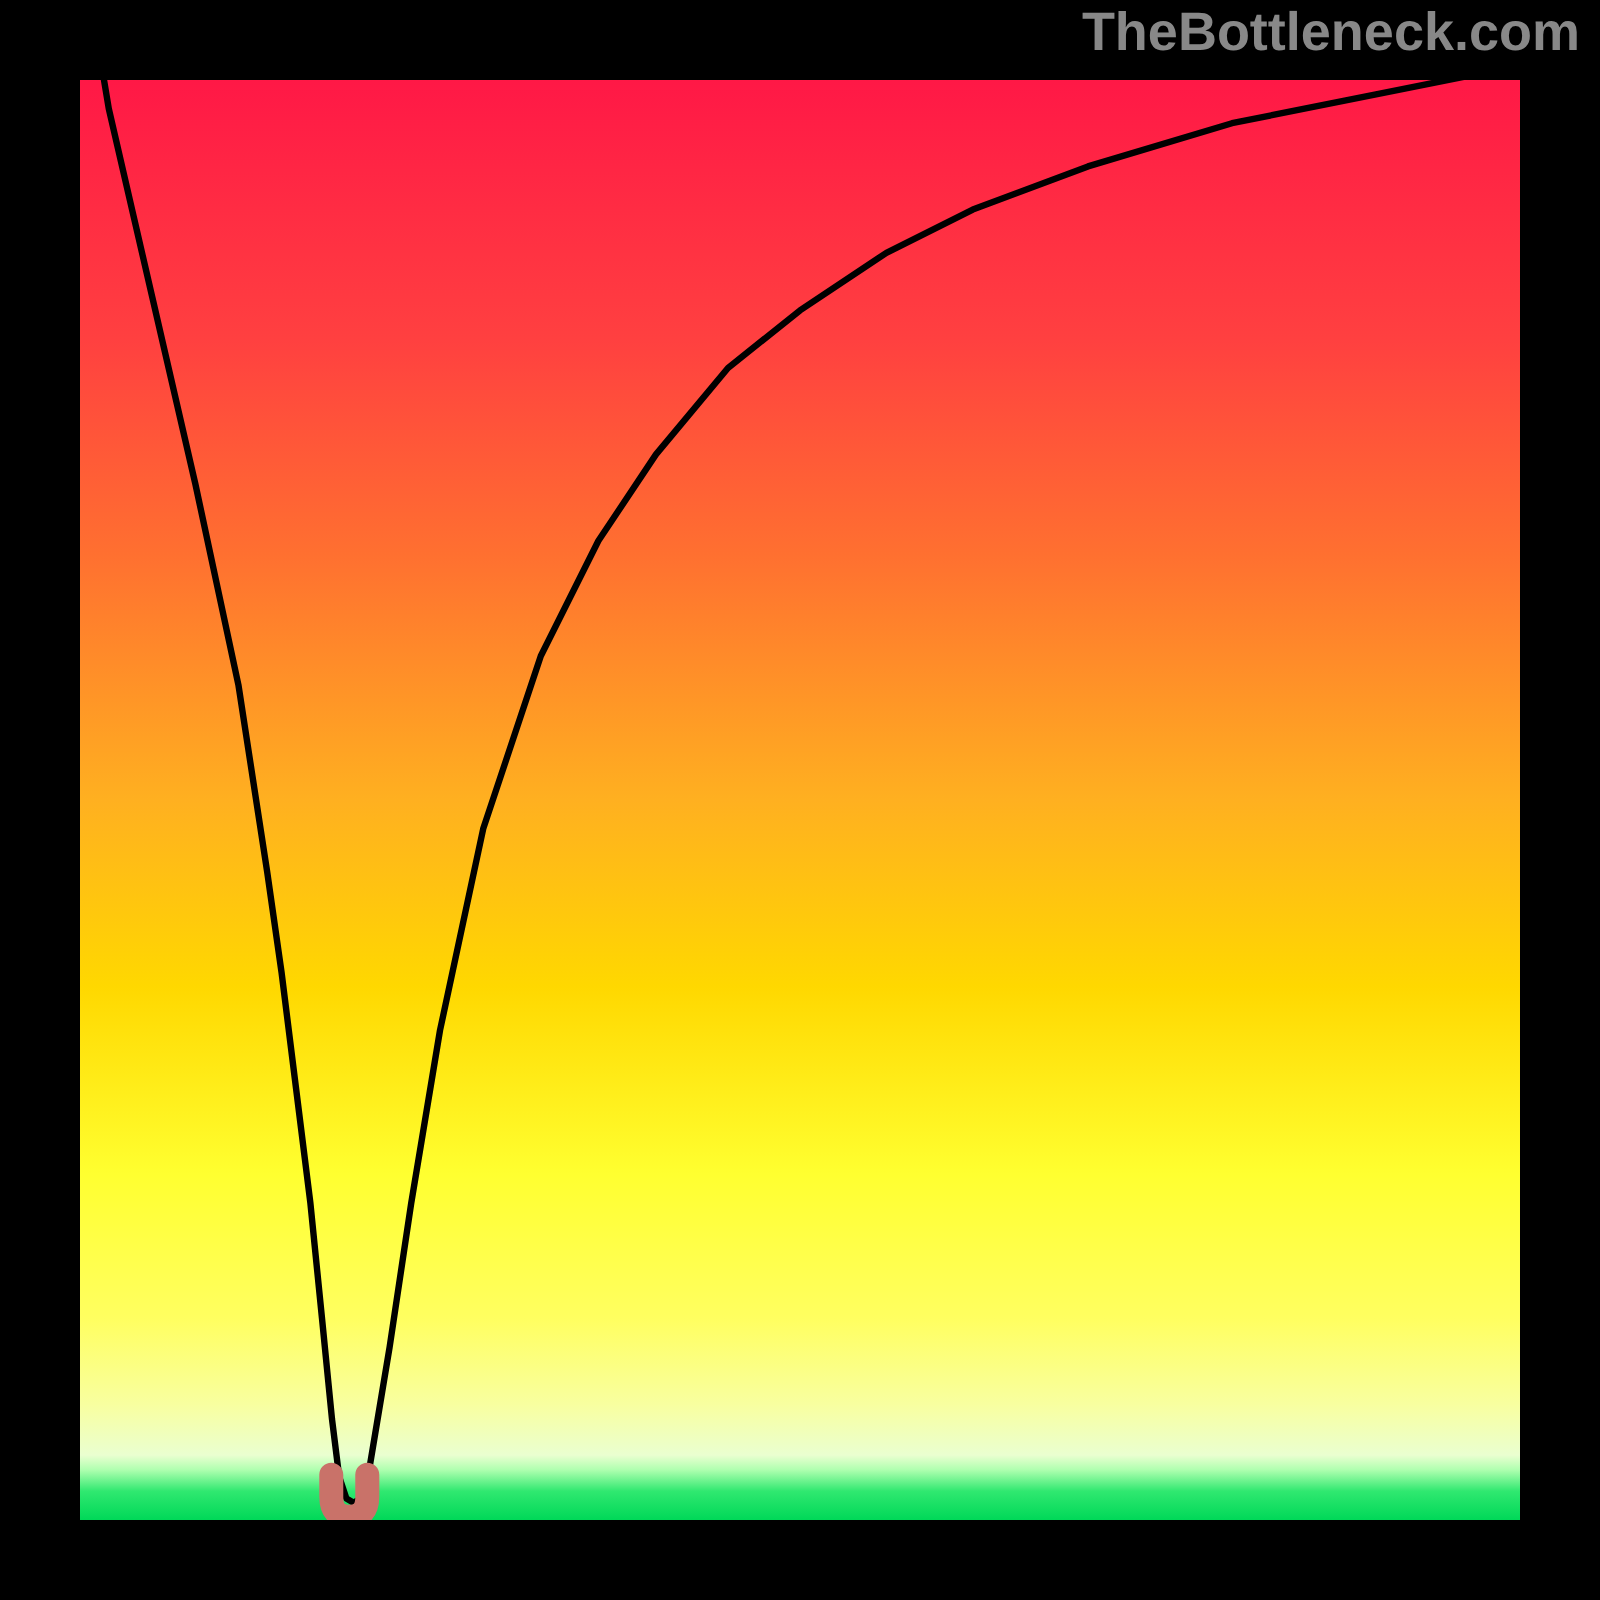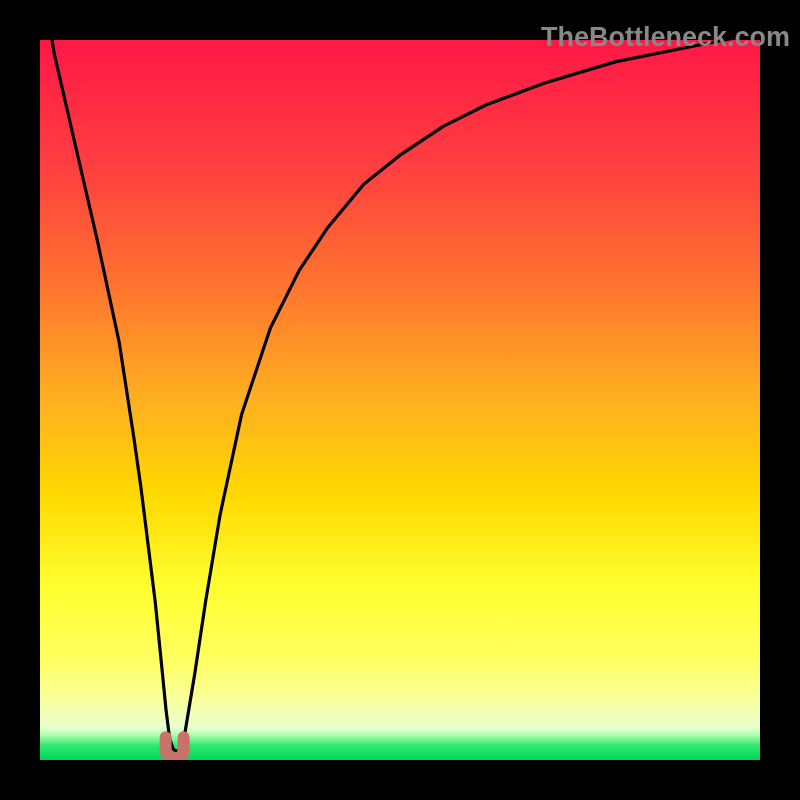--- a/index.html
+++ b/index.html
@@ -8,21 +8,21 @@
       background: #fff;
     }
     .container {
       position: relative;
       width: 800px;
       height: 800px;
       background: #000;
     }
     .watermark {
       position: absolute;
-      top: 22px;
+      top: 1px;
       right: 10px;
       font-family: Arial, sans-serif;
       font-size: 27px;
       font-weight: bold;
       color: #888;
       z-index: 10;
     }
     svg {
       display: block;
     }

